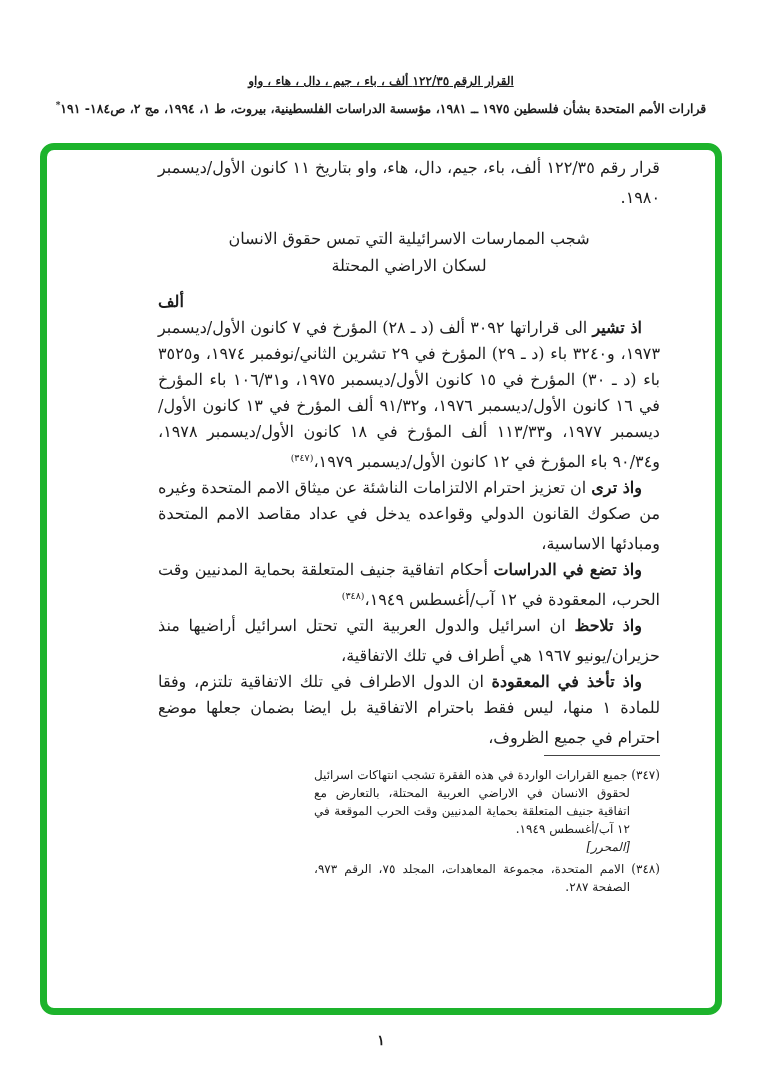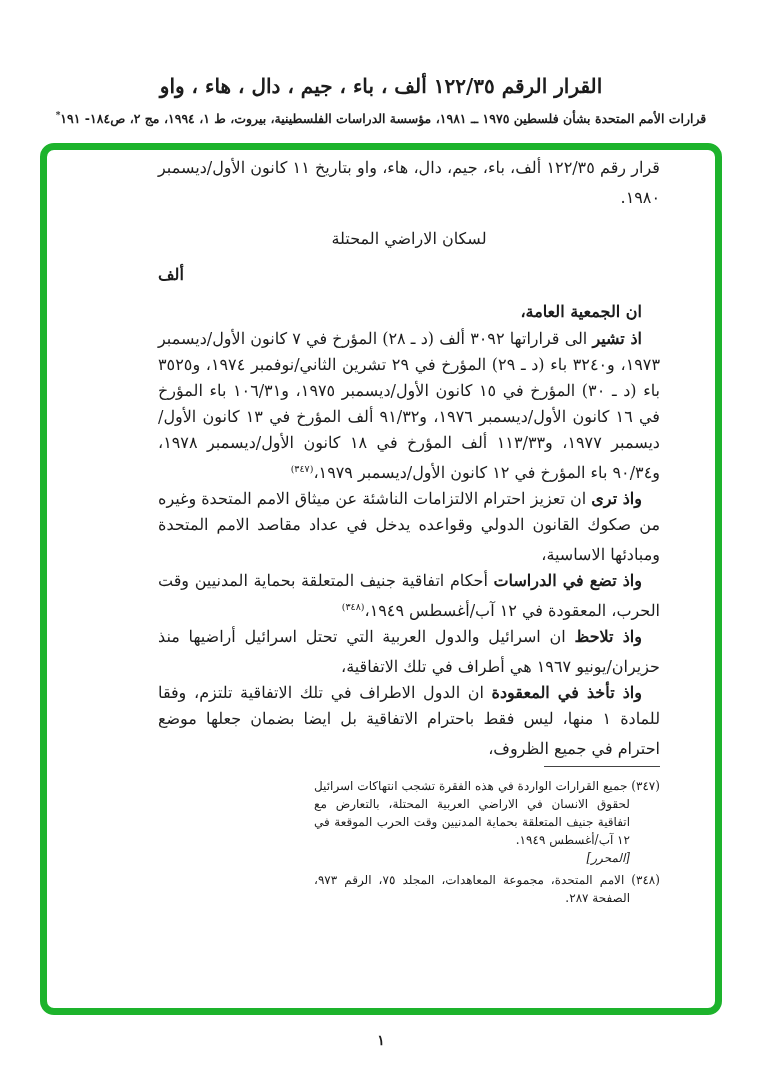--- a/index.html
+++ b/index.html
@@ -12,21 +12,21 @@
     overflow:hidden;
   }
   .page{position:absolute;inset:0;}
 
   
   .header{
     position:absolute;top:74px;left:0;right:0;
     direction:rtl;text-align:center;
   }
   .header-title{
-    font-size:20px;font-weight:bold;letter-spacing:.5px;
+    font-size:12px;font-weight:bold;letter-spacing:.5px;text-decoration:underline;
   }
   .header-source{
     margin-top:12px;
     font-size:12.5px;font-weight:bold;
     white-space:nowrap;
   }
   .header-source sup{font-size:9px;}
 
   
   .green-frame{
@@ -121,26 +121,26 @@
     </div>
   </div>
 
   <div class="green-frame"></div>
 
   <div class="content">
 
     <p class="intro">قرار رقم ١٢٢/٣٥ ألف، باء، جيم، دال، هاء، واو بتاريخ ١١ كانون الأول/ديسمبر ١٩٨٠.</p>
 
     <div class="doc-title">
+      <div>شجب الممارسات الاسرائيلية التي تمس حقوق الانسان</div>
       <div>لسكان الاراضي المحتلة</div>
     </div>
 
     <div class="section-heading">ألف</div>
 
-    <p class="opening">ان الجمعية العامة،</p>
 
     <p class="para">
       <span class="lead">اذ تشير</span><span> الى قراراتها ٣٠٩٢ ألف (د ـ ٢٨) المؤرخ في ٧ كانون الأول/ديسمبر ١٩٧٣، و٣٢٤٠ باء (د ـ ٢٩) المؤرخ في ٢٩ تشرين الثاني/نوفمبر ١٩٧٤، و٣٥٢٥ باء (د ـ ٣٠) المؤرخ في ١٥ كانون الأول/ديسمبر ١٩٧٥، و١٠٦/٣١ باء المؤرخ في ١٦ كانون الأول/ديسمبر ١٩٧٦، و٩١/٣٢ ألف المؤرخ في ١٣ كانون الأول/ديسمبر ١٩٧٧، و١١٣/٣٣ ألف المؤرخ في ١٨ كانون الأول/ديسمبر ١٩٧٨، و٩٠/٣٤ باء المؤرخ في ١٢ كانون الأول/ديسمبر ١٩٧٩،</span><span class="fn-ref">(٣٤٧)</span>
     </p>
 
     <p class="para">
       <span class="lead">واذ ترى</span><span> ان تعزيز احترام الالتزامات الناشئة عن ميثاق الامم المتحدة وغيره من صكوك القانون الدولي وقواعده يدخل في عداد مقاصد الامم المتحدة ومبادئها الاساسية،</span><span class="fn-ref"></span>
     </p>
 
     <p class="para">

